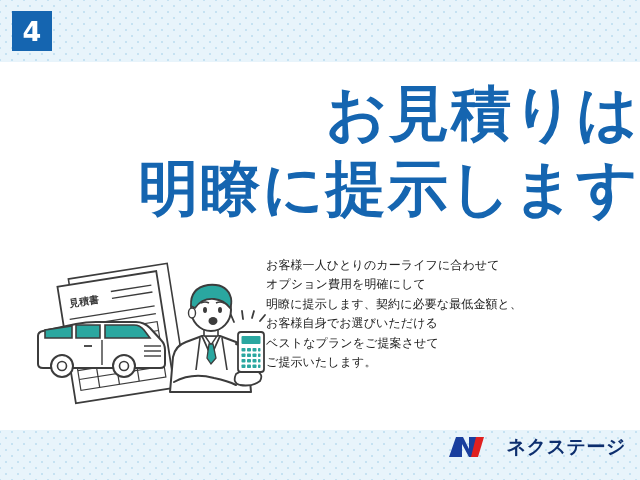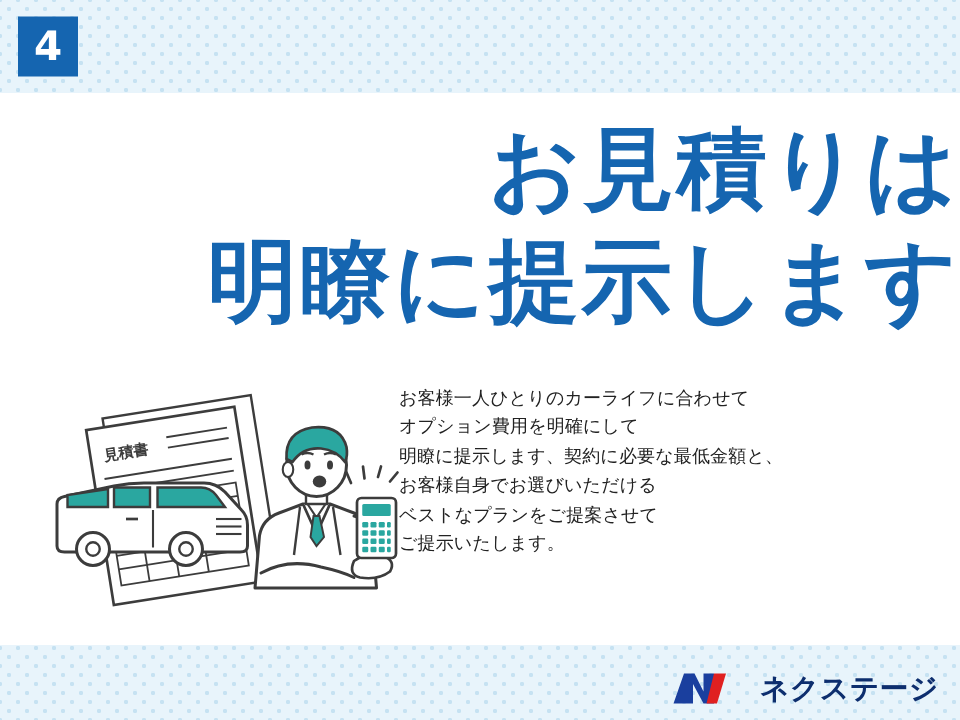--- a/index.html
+++ b/index.html
@@ -112,21 +112,21 @@
     left: 24px;
     top: 190px;
     width: 248px;
     height: 170px;
   }
 
   
   #footer-logo {
     position: absolute;
     right: 14px;
-    bottom: 8px;
+    bottom: 20px;
     display: flex;
     align-items: center;
     gap: 21px;
   }
   #logo-mark {
     width: 38px;
     height: 24px;
     flex: 0 0 auto;
   }
   #logo-wordmark {

